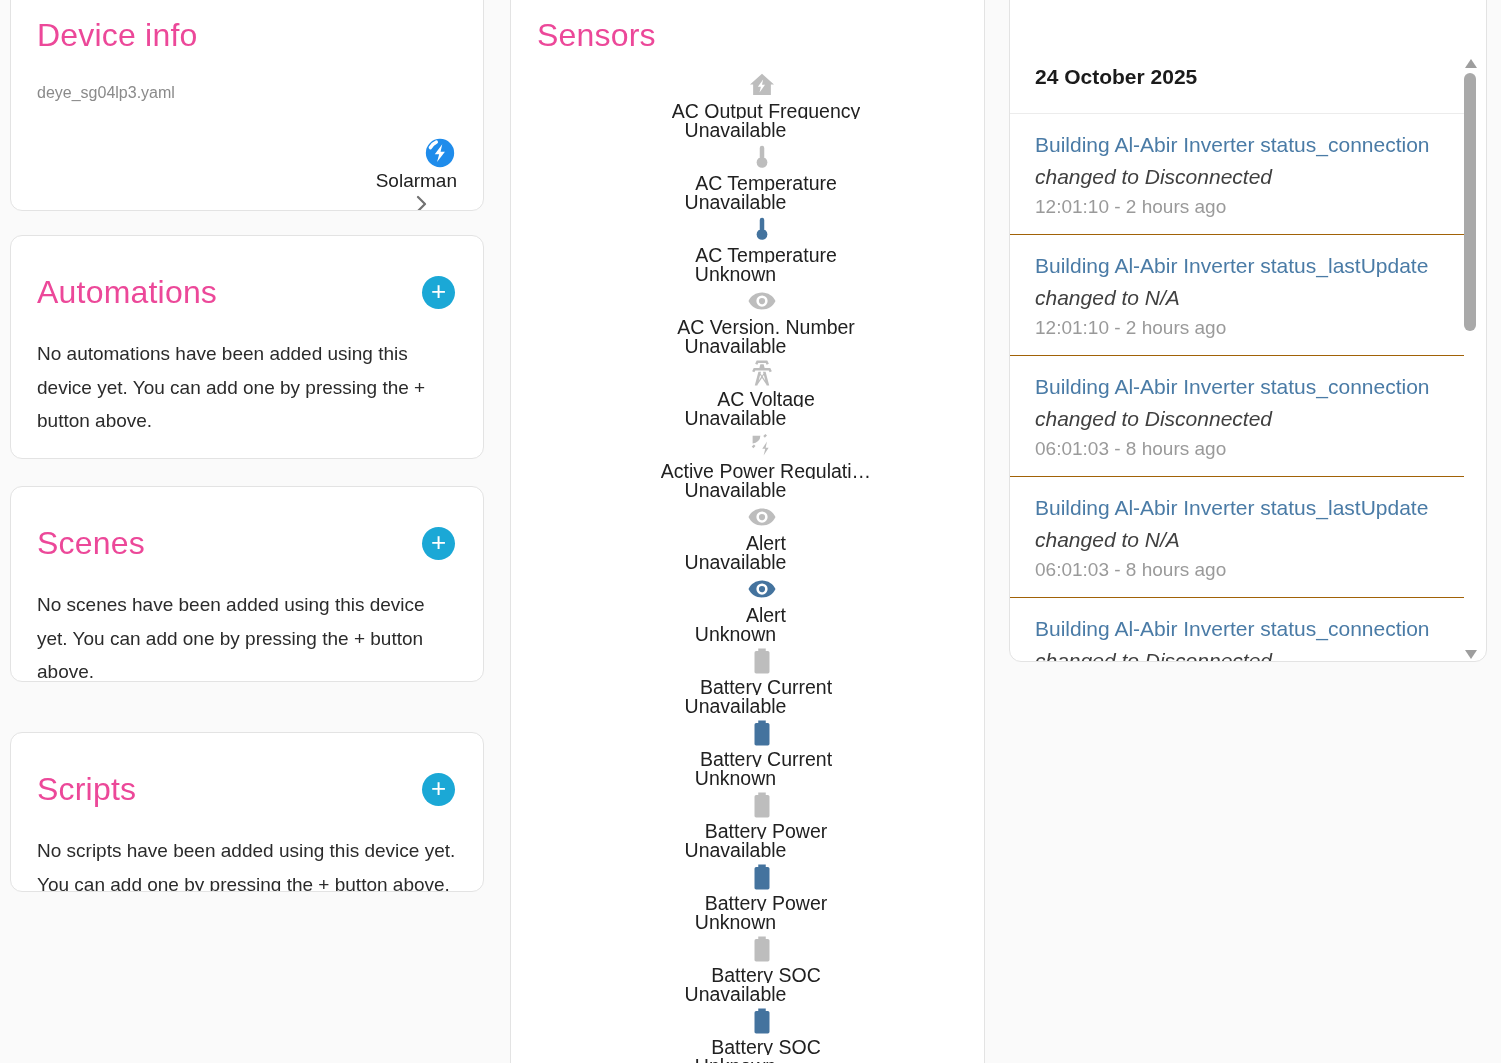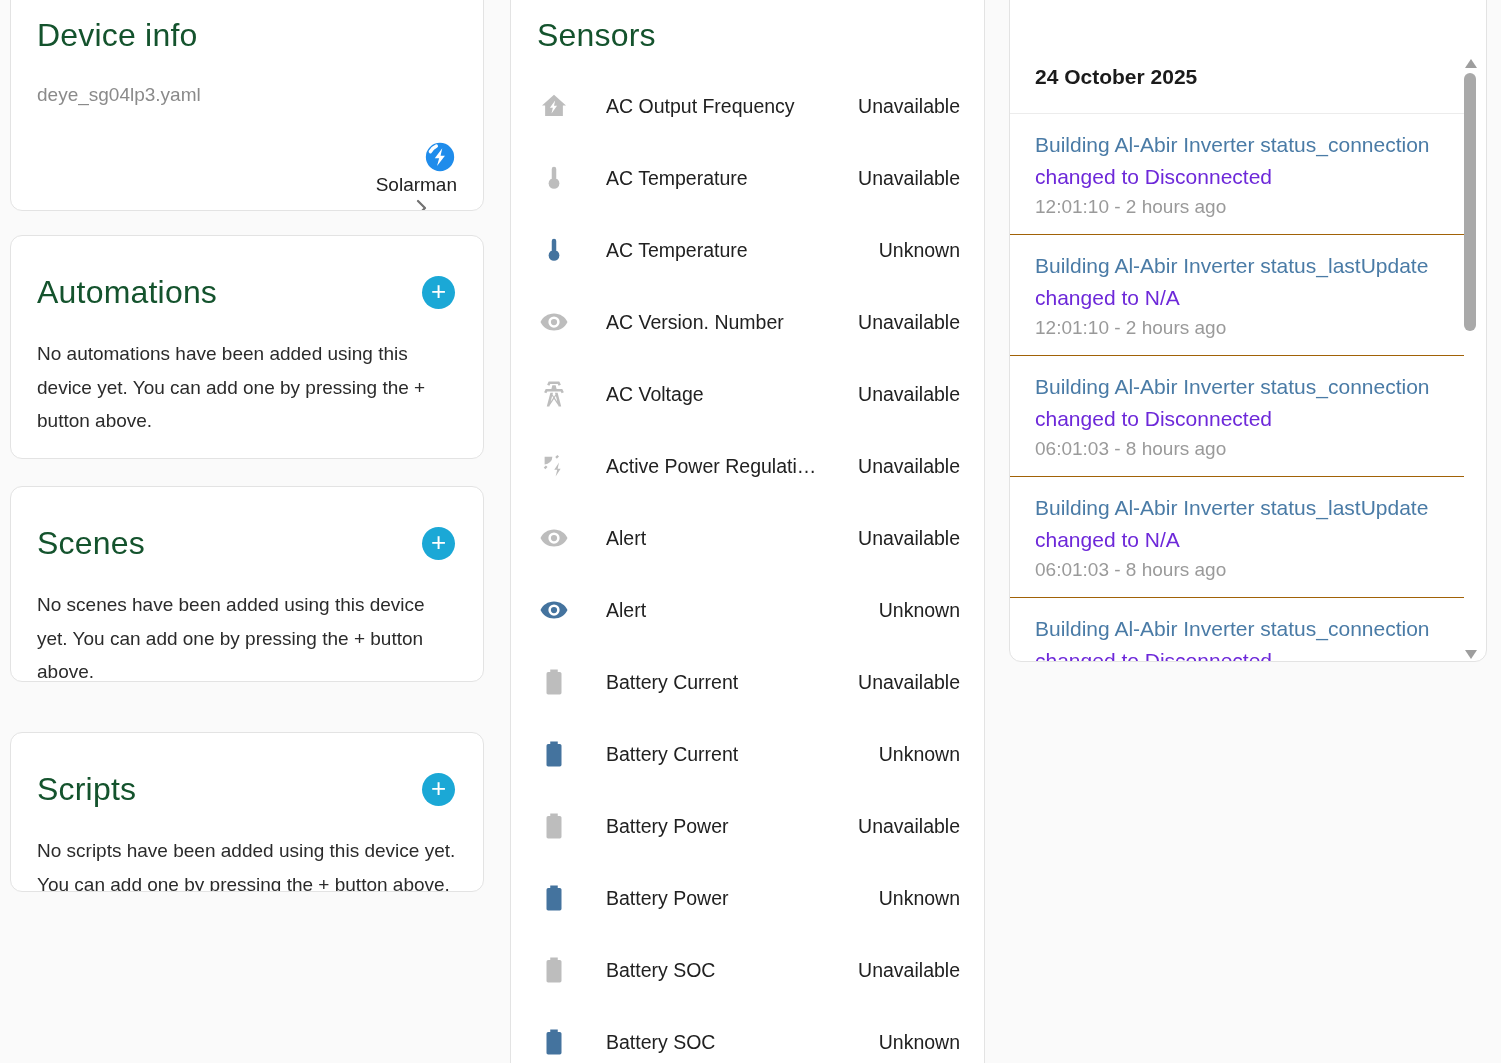--- a/index.html
+++ b/index.html
@@ -13,27 +13,27 @@
   .card {
     position:absolute;
     background:#ffffff;
     border:1px solid #e3e3e3;
     border-radius:12px;
     overflow:hidden;
   }
   .card-title {
     font-size:32px;
     font-weight:400;
-    color:#14532d;
+    color:#ec4899;
     letter-spacing:0.2px;
   }
 
   
   #device-info-card { left:10px; top:-22px; width:474px; height:233px; padding:38px 26px 0 26px; }
-  .yaml-name { margin-top:30px; font-size:19px; color:#8a8a8a; }
+  .yaml-name { margin-top:30px; font-size:16px; color:#8a8a8a; }
   .integration-row {
     margin-top:34px; height:56px;
     display:flex; align-items:flex-end;
     cursor:pointer;
     flex-direction:column;
   }
   .integration-logo { width:34px; height:34px; margin-left:8px; flex:0 0 auto; }
   .integration-name { font-size:19px; margin-left:38px; flex:1; }
   .chev { width:24px; height:24px; margin-right:24px; }
 
@@ -53,21 +53,21 @@
   .empty-text {
     margin-top:26px; font-size:19px; line-height:33.5px; color:#2b2b2b;
     max-width:426px;
   }
 
   
   #sensors-card { left:510px; top:-22px; width:475px; height:1150px; padding:38px 0 0 0; }
   #sensors-card .card-title { padding-left:26px; }
   .sensor-list { margin-top:16px; }
   .sensor-row {
-    height:72px; display:flex; align-items:center; cursor:pointer;
+    height:72px; display:flex; align-items:center; cursor:pointer;flex-direction:column;
   }
   .sensor-icon {
     width:30px; height:30px; margin-left:28px; flex:0 0 auto;
     color:#bdbdbd;
   }
   .sensor-row.active .sensor-icon { color:#44739e; }
   .sensor-icon svg { width:30px; height:30px; display:block; fill:currentColor; }
   .sensor-label {
     margin-left:37px; font-size:19.5px; color:#212121; flex:1;
     white-space:nowrap; overflow:hidden;
@@ -84,21 +84,21 @@
   .date-header {
     font-size:21px; font-weight:700; color:#1b1b1b;
     padding:14px 0 0 25px; height:63px;
     border-bottom:1px solid #ececec;
   }
   .logbook-entry { padding:14px 10px 12px 25px; border-bottom:1px solid #a16207; }
   .entry-entity {
     font-size:21px; color:#4a7ba6; line-height:33px;
     cursor:pointer; white-space:nowrap;
   }
-  .entry-action { font-size:21px; color:#6d28d9; line-height:31px; }
+  .entry-action { font-size:21px; color:#404040; line-height:31px;font-style:italic; }
   .entry-time { font-size:19px; color:#9a9a9a; line-height:30px; }
 
   
   .v-scrollbar { position:absolute; right:8px; top:94px; width:15px; height:600px; }
   .sb-arrow-up, .sb-arrow-down { position:absolute; left:2px; width:0; height:0; cursor:pointer; }
   .sb-arrow-up { top:0; border-left:6px solid transparent; border-right:6px solid transparent; border-bottom:9px solid #9e9e9e; }
   .sb-arrow-down { bottom:0; border-left:6px solid transparent; border-right:6px solid transparent; border-top:9px solid #9e9e9e; }
   .sb-thumb {
     position:absolute; left:1px; top:14px; width:12px; height:258px;
     background:#a9a9a9; border-radius:7px; cursor:pointer;

